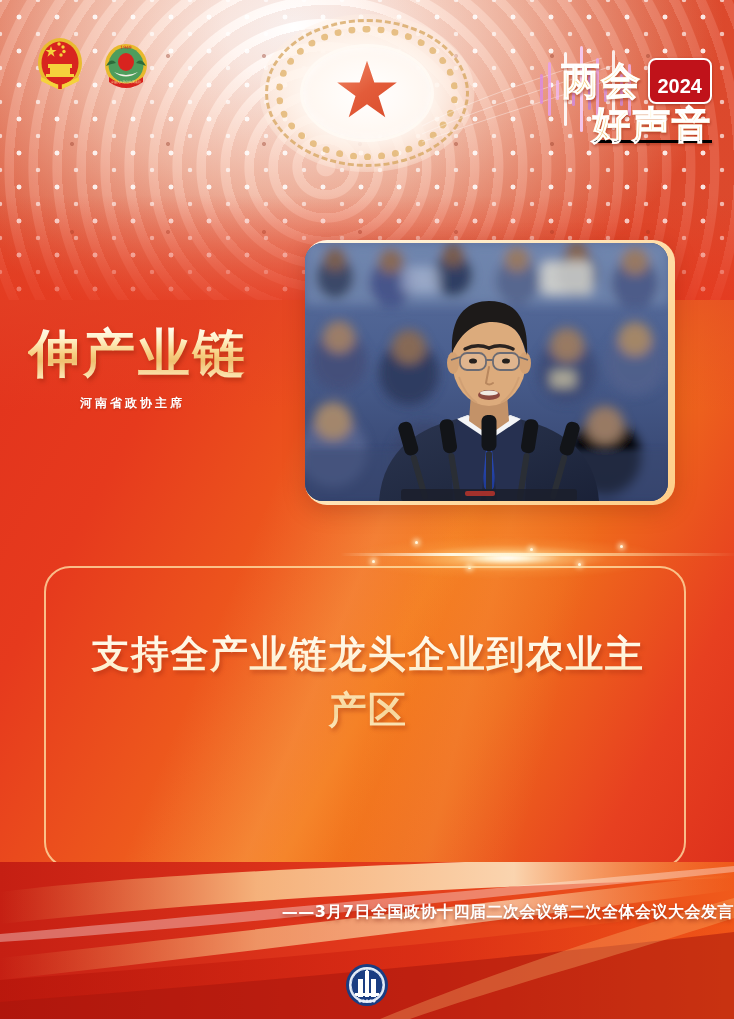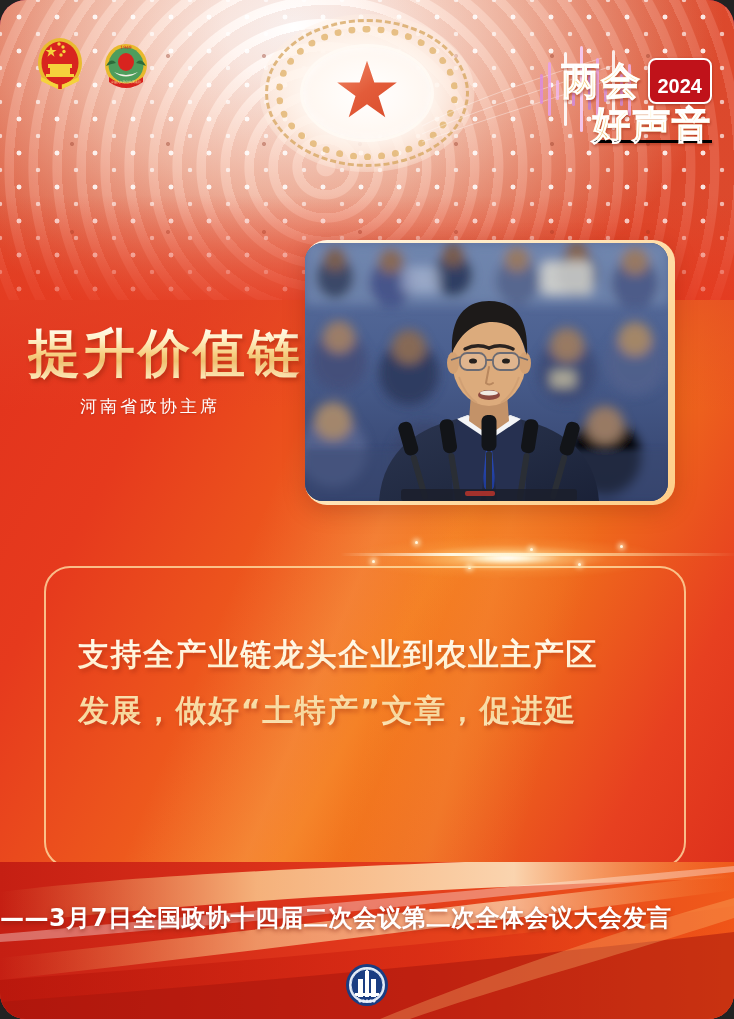--- a/index.html
+++ b/index.html
@@ -3,21 +3,20 @@
 <meta charset="utf-8">
 <style>
   html,body{margin:0;padding:0;background:#222;}
   body{font-family:"Liberation Sans","DejaVu Sans",sans-serif;}
 
   .poster{
     position:relative;
     width:734px;height:1019px;
     overflow:hidden;
     background:#be185d;
-    border-radius:26px;
   }
 
   
   .header{
     position:absolute;left:0;top:0;width:734px;height:345px;
     overflow:hidden;
     background:
       radial-gradient(ellipse 430px 320px at 40% 8%, #ffffff 0%, #fff4ef 16%, #fbdccf 32%, #f3b9a4 52%, #ea8e74 70%, #e46a4d 86%, #e0492c 100%);
   }
   .ceiling-rings{
@@ -140,21 +139,21 @@
   .name-block{position:absolute;left:28px;top:326px;width:300px;}
   .person-name{
     font-size:52px;font-weight:bold;line-height:1.05;letter-spacing:3px;
     font-family:"DejaVu Sans","Liberation Sans",sans-serif;
     background:linear-gradient(to bottom,#fffdf4 0%,#ffefc4 26%,#f7d083 50%,#efc070 64%,#ffeec2 100%);
     -webkit-background-clip:text;background-clip:text;color:transparent;
     filter:drop-shadow(2px 3px 2px rgba(140,30,10,.42));
   }
   .person-role{
     margin-top:14px;margin-left:52px;
-    font-size:17px;color:#ffffff;letter-spacing:3px;font-weight:normal;
+    font-size:12px;color:#ffffff;letter-spacing:3px;font-weight:bold;
     font-family:"DejaVu Sans","Liberation Sans",sans-serif;
     text-shadow:0 1px 2px rgba(150,40,20,.45);
   }
 
   
   .photo-frame{
     position:absolute;left:305px;top:240px;width:370px;height:265px;
     border-radius:22px;
     background:linear-gradient(135deg,#fff6e4 0%,#ffe7bd 40%,#ffd79a 70%,#ffcf8a 100%);
     box-shadow:0 6px 22px rgba(120,25,10,.28);
@@ -168,34 +167,35 @@
 
   
   .quote-box{
     position:absolute;left:44px;top:566px;width:642px;height:302px;
     border:2px solid rgba(255,226,168,.78);
     border-radius:26px;
     box-sizing:border-box;
   }
   .quote-text{
     position:absolute;left:78px;top:626px;width:580px;
-    font-size:31px;line-height:56px;font-weight:bold;letter-spacing:1.5px;
+    font-size:38px;line-height:56px;font-weight:bold;letter-spacing:1.5px;
     font-family:"DejaVu Sans","Liberation Sans",sans-serif;
     background:linear-gradient(to bottom,#fffdf6 0%,#fff3d8 30%,#fbe2b2 58%,#f6d79c 78%,#fff0ce 100%);
     -webkit-background-clip:text;background-clip:text;color:transparent;
     filter:drop-shadow(2px 3px 2px rgba(150,35,12,.40));
+    text-align:center;
   }
 
   
   .bottom-ribbons{
     position:absolute;left:0;top:862px;width:734px;height:157px;overflow:hidden;
   }
   .caption{
-    position:absolute;left:0;top:902px;width:734px;text-align:left;
-    font-size:24px;font-weight:bold;color:#ffffff;letter-spacing:.5px;
+    position:absolute;left:0;top:902px;width:734px;text-align:right;
+    font-size:16px;font-weight:bold;color:#ffffff;letter-spacing:.5px;
     font-family:"DejaVu Sans","Liberation Sans",sans-serif;
     text-shadow:0 2px 4px rgba(120,25,10,.6);
   }
   .footer-logo{
     position:absolute;left:50%;top:963px;transform:translateX(-50%);
     width:44px;height:44px;
   }
 </style>
 </head>
 <body>
@@ -294,21 +294,21 @@
   <div class="flare"></div>
   <div class="flare-line"></div>
   <div class="spark" style="left:415px;top:541px;"></div>
   <div class="spark" style="left:468px;top:566px;"></div>
   <div class="spark" style="left:530px;top:548px;"></div>
   <div class="spark" style="left:578px;top:563px;"></div>
   <div class="spark" style="left:620px;top:545px;"></div>
   <div class="spark" style="left:372px;top:560px;"></div>
 
   <div class="name-block">
-    <div class="person-name">提升价值链</div>
+    <div class="person-name">伸产业链</div>
     <div class="person-role">河南省政协主席</div>
   </div>
 
   <div class="photo-frame"></div>
   <div class="photo">
     <svg viewBox="0 0 363 258" preserveAspectRatio="xMidYMid slice">
       <defs>
         <linearGradient id="bgAud" x1="0" y1="0" x2="0" y2="1">
           <stop offset="0%" stop-color="#5b6f9e"></stop>
           <stop offset="45%" stop-color="#4a5f8f"></stop>
@@ -439,21 +439,20 @@
         </g>
         <rect x="96" y="246" width="176" height="12" rx="3" fill="#1b1f2b" opacity=".85"></rect>
         <rect x="160" y="248" width="30" height="5" rx="2" fill="#b8342c" opacity=".85"></rect>
       </g>
     </svg>
   </div>
 
   <div class="quote-box"></div>
   <div class="quote-text">
     <div>支持全产业链龙头企业到农业主产区</div>
-    <div>发展，做好“土特产”文章，促进延</div>
   </div>
 
   <div class="bottom-ribbons">
     <svg viewBox="0 0 734 157" preserveAspectRatio="none" style="width:734px;height:157px;display:block;">
       <defs>
         <linearGradient id="rb1" x1="0" y1="0" x2="1" y2="0">
           <stop offset="0%" stop-color="#c51f13"></stop>
           <stop offset="45%" stop-color="#e0361b"></stop>
           <stop offset="100%" stop-color="#f05a1b"></stop>
         </linearGradient>

